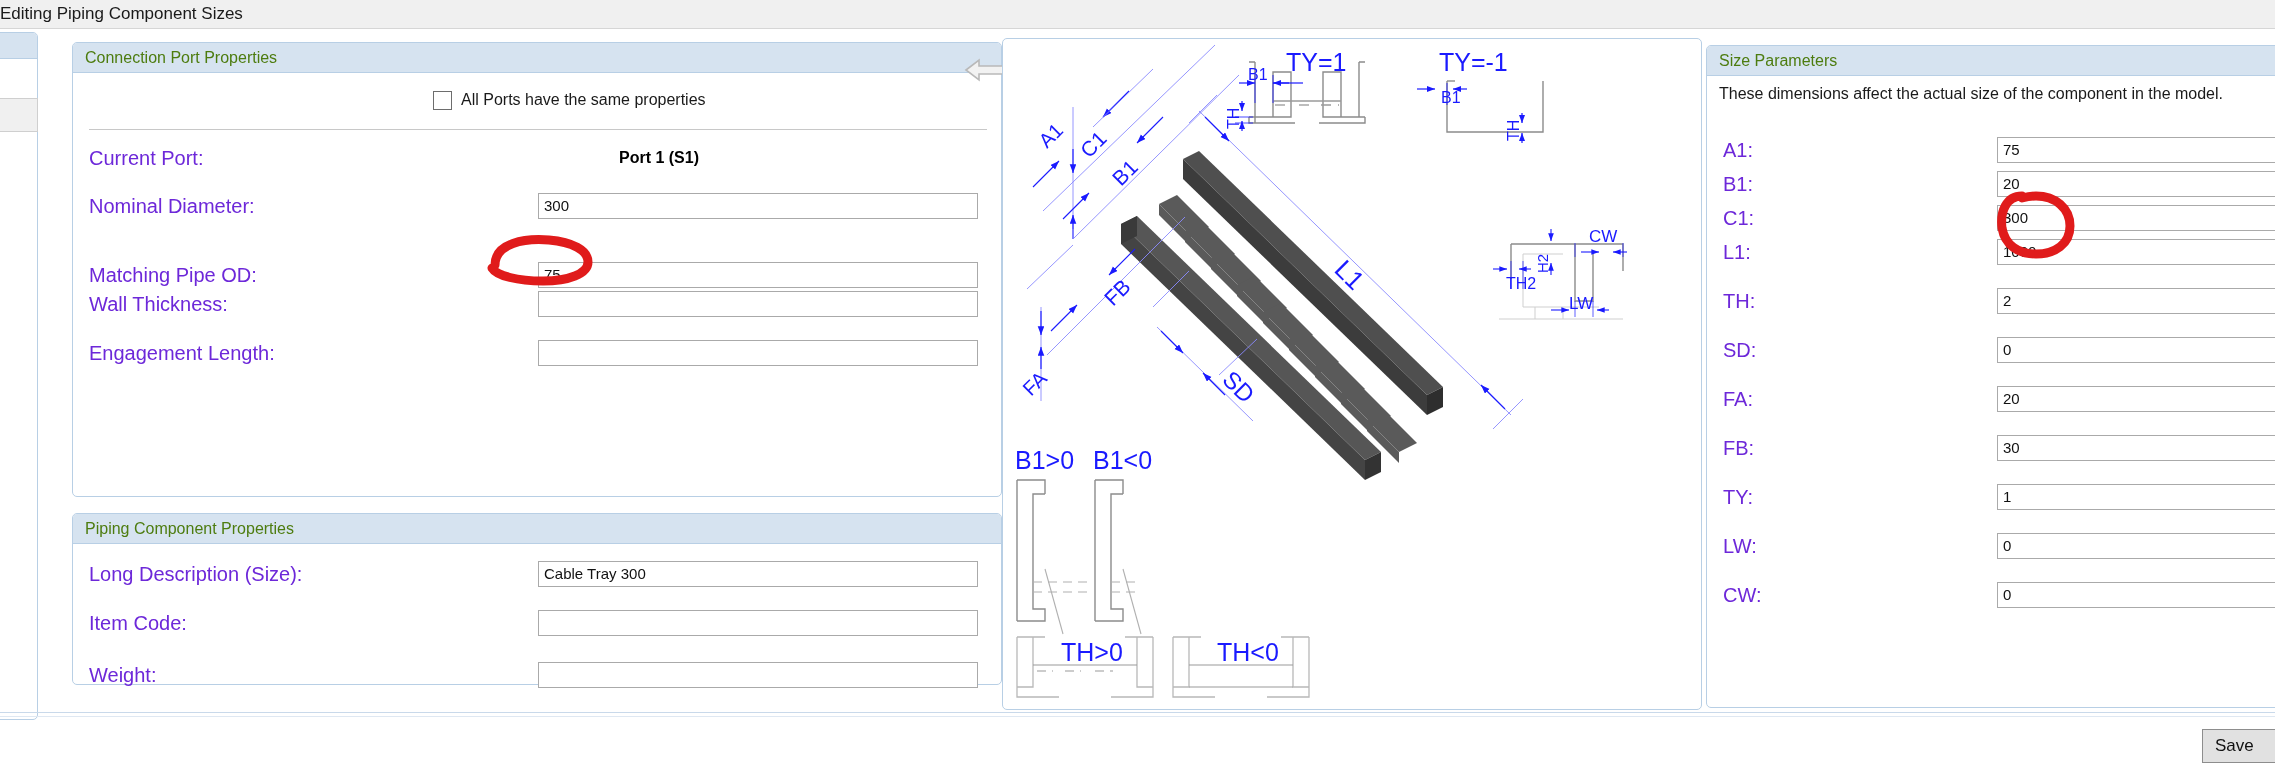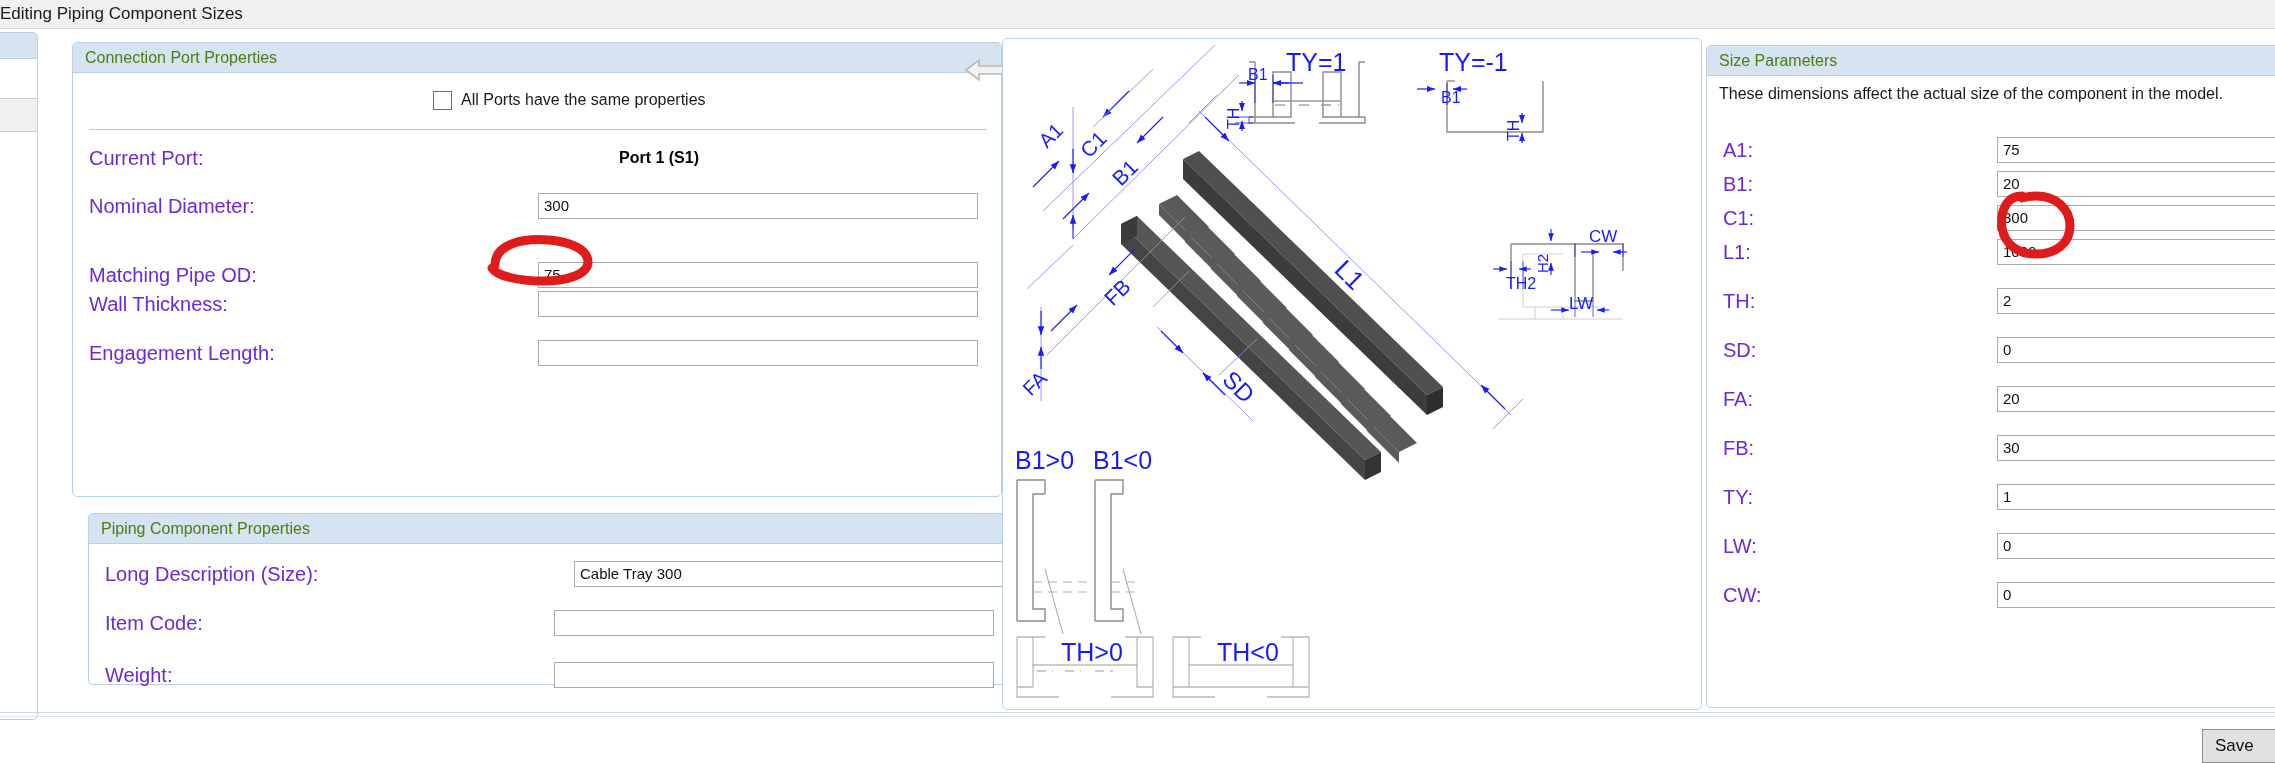--- a/index.html
+++ b/index.html
@@ -44,21 +44,21 @@
   
   #stub-panel{left:-20px;top:32px;width:58px;height:688px;}
   #stub-panel .gb-header{height:26px;}
   #stub-row{
     position:absolute;left:-20px;top:98px;width:58px;height:34px;
     background:#f0f0f0;border:1px solid #cfcfcf;box-sizing:border-box;
   }
   
   #cpp{left:72px;top:42px;width:930px;height:455px;}
   
-  #pcp{left:72px;top:513px;width:930px;height:172px;margin-left:16px;}
+  #pcp{left:72px;top:513px;width:930px;height:172px;}
   
   #diagram-panel{left:1002px;top:38px;width:700px;height:672px;}
   
   #sizeparams{left:1706px;top:45px;width:600px;height:663px;}
 
   
   .row{position:absolute;left:0;height:30px;}
   .lbl{
     position:absolute;left:16px;top:0;line-height:30px;
     font-size:20px;color:#6d28d9;white-space:nowrap;
@@ -185,21 +185,21 @@
 
 </div>
 
 <div class="groupbox" id="pcp">
   <div class="gb-header">
     <span>Piping Component Properties</span>
   </div>
 
   <div class="row" style="top:45px;width:930px;">
     <div class="lbl">Long Description (Size):</div>
-    <div class="tbox" style="left:485px;width:440px;">
+    <div class="tbox" style="left:465px;width:440px;">
       <span class="tval">Cable Tray 300</span>
     </div>
   </div>
 
   <div class="row" style="top:94px;width:930px;">
     <div class="lbl">Item Code:</div>
     <div class="tbox" style="left:465px;width:440px;">
       <span class="tval"></span>
     </div>
   </div>

